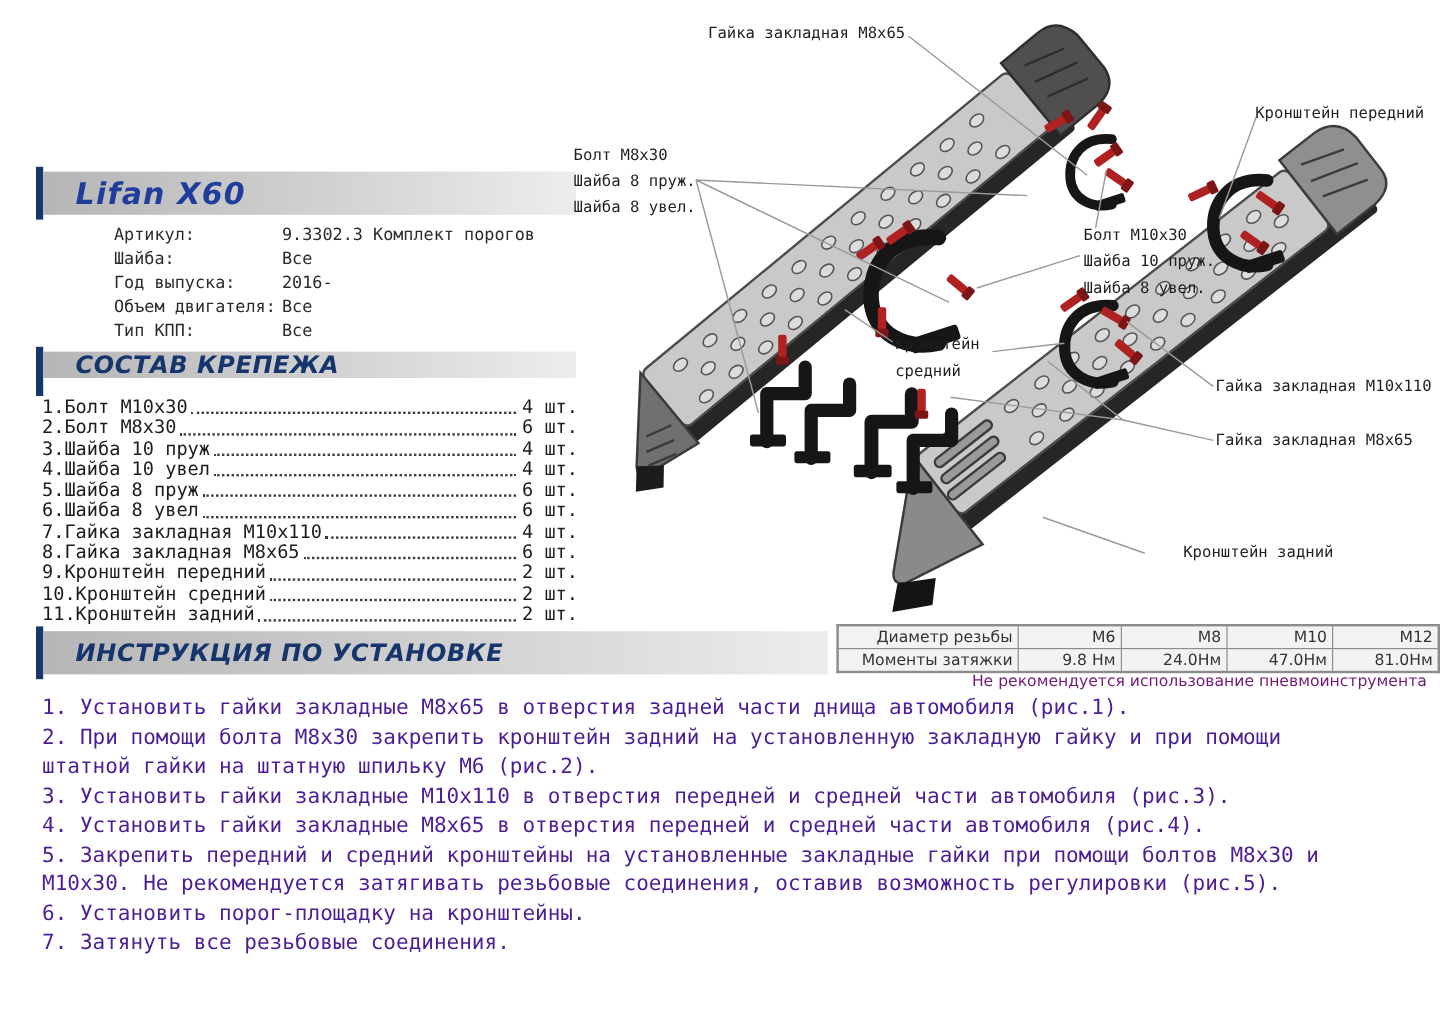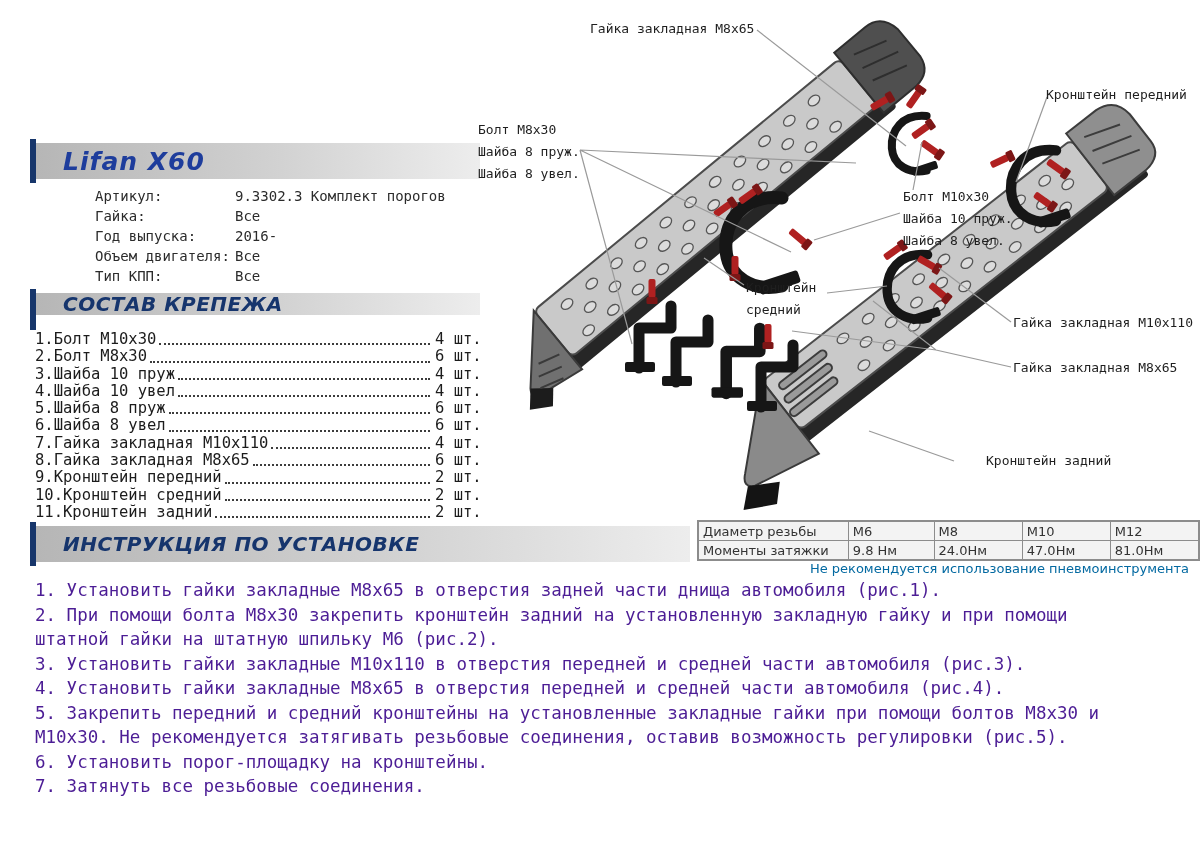--- a/index.html
+++ b/index.html
@@ -18,25 +18,25 @@
   .flabel{width:140px;flex:0 0 140px;}
   
   .hwlist{position:absolute;left:35px;top:331px;width:452px;font-family:"DejaVu Sans Mono",monospace;
           font-size:15.5px;line-height:17.3px;color:#1c1c1c;}
   .hwrow{display:flex;}
   .hwname{white-space:nowrap;}
   .leader{flex:1;border-bottom:2px dotted #3c3c3c;margin:0 5px 3px 3px;}
   .hwqty{flex:0 0 52px;white-space:nowrap;}
   
   .torque{position:absolute;left:697px;top:520px;border-collapse:collapse;font-size:13px;color:#333;}
-  .torque td{border:1px solid #8c8c8c;background:#f3f3f3;height:18px;text-align:left;padding:0 4px;}
+  .torque td{border:1px solid #8c8c8c;background:#f3f3f3;height:18px;text-align:right;padding:0 4px;}
   .torque td.tl{width:148px;}
   .torque td.tv{width:82px;}
   .torque{border:2px solid #8c8c8c;border-radius:6px;}
-  .torque-note{position:absolute;left:697px;top:561px;width:492px;text-align:right;font-size:13px;color:#0369a1;}
+  .torque-note{position:absolute;left:697px;top:561px;width:492px;text-align:right;font-size:13px;color:#701a75;}
   
   .steps{position:absolute;left:35px;top:578px;width:1100px;font-family:"DejaVu Sans Mono",monospace;
          font-size:17.5px;line-height:24.5px;color:#4c1d95;}
   
   .callout{position:absolute;font-family:"DejaVu Sans Mono",monospace;font-size:13px;line-height:22px;
            color:#1f1f1f;white-space:nowrap;}
   svg{position:absolute;}
 </style>
 </head>
 <body>
@@ -45,21 +45,21 @@
 <div class="hbar lifan" style="left:36px;top:143px;width:444px;height:36px;">
   <span>Lifan X60</span>
 </div>
 
 <div class="fields">
   <div class="frow">
     <span class="flabel">Артикул:</span>
     <span class="fvalue">9.3302.3 Комплект порогов</span>
   </div>
   <div class="frow">
-    <span class="flabel">Гайка:</span>
+    <span class="flabel">Шайба:</span>
     <span class="fvalue">Все</span>
   </div>
   <div class="frow">
     <span class="flabel">Год выпуска:</span>
     <span class="fvalue">2016-</span>
   </div>
   <div class="frow">
     <span class="flabel">Объем двигателя:</span>
     <span class="fvalue">Все</span>
   </div>

